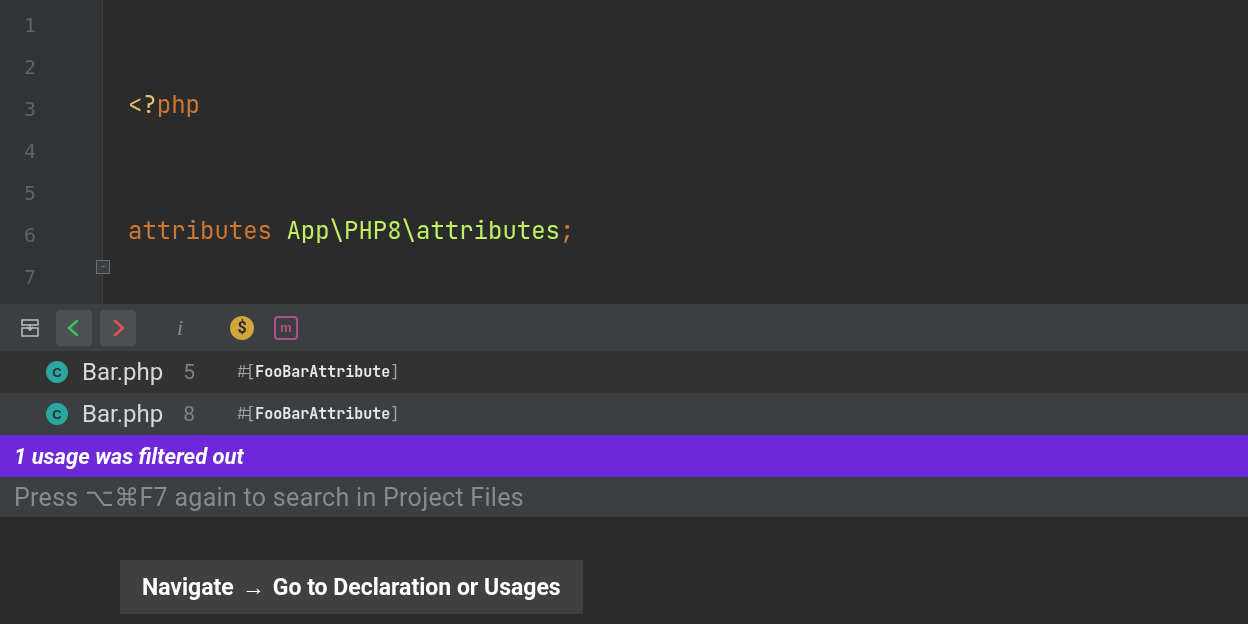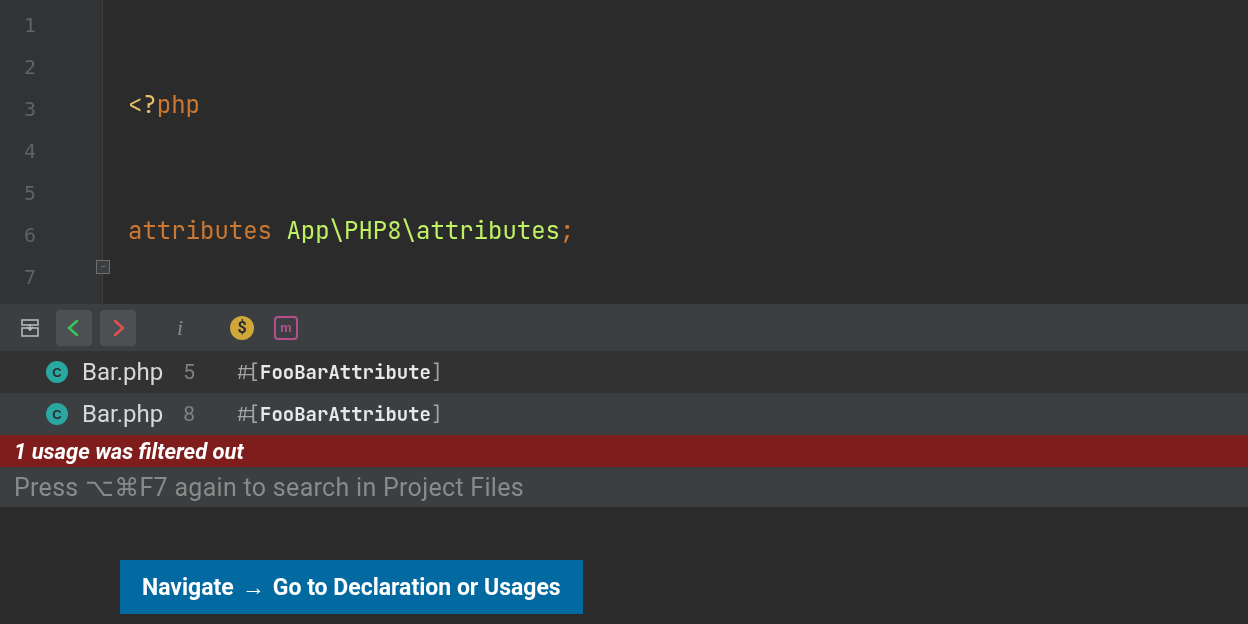--- a/index.html
+++ b/index.html
@@ -85,41 +85,41 @@
     width:22px; height:22px; border-radius:11px;
     background:#2aa7a0; color:#2b2b2b;
     font-size:13px; font-weight:700;
     display:flex; align-items:center; justify-content:center;
     font-family:sans-serif;
   }
   .row .fname { color:#d8d8d8; font-size:24px; }
   .row .lineno { color:#808080; font-size:21px; margin-left:6px; width:30px; }
   .row .code-snip {
     font-family:"JetBrains Mono","SF Mono",Menlo,Consolas,monospace;
-    font-size:19px; color:#a4a4a4; margin-left:10px;
+    font-size:15px; color:#a4a4a4; margin-left:10px;
   }
   .row .code-snip .bold { color:#e8e8e8; font-weight:700; }
 
   .filtered-bar {
-    height:32px; display:flex; align-items:center;
-    background:#7f1d1d; color:#ffffff;
+    height:42px; display:flex; align-items:center;
+    background:#6d28d9; color:#ffffff;
     padding-left:14px; font-size:22px; font-weight:700;
     font-style:italic;
   }
   .hint-bar {
     height:40px; display:flex; align-items:center;
     padding-left:14px; color:#8a8a8a; font-size:25px;
     letter-spacing:0.3px;
   }
 
   
   .tip {
     position:absolute; left:120px; top:560px;
     height:54px;
-    background:#0369a1;
+    background:#404040;
     display:flex; align-items:center;
     padding:0 22px;
     color:#d7e6d0; font-size:23px;
   }
   .tip .strong { color:#ffffff; font-weight:700; }
   .tip .arrow { margin:0 8px; }
 
   
   svg { display:block; }
 </style>

